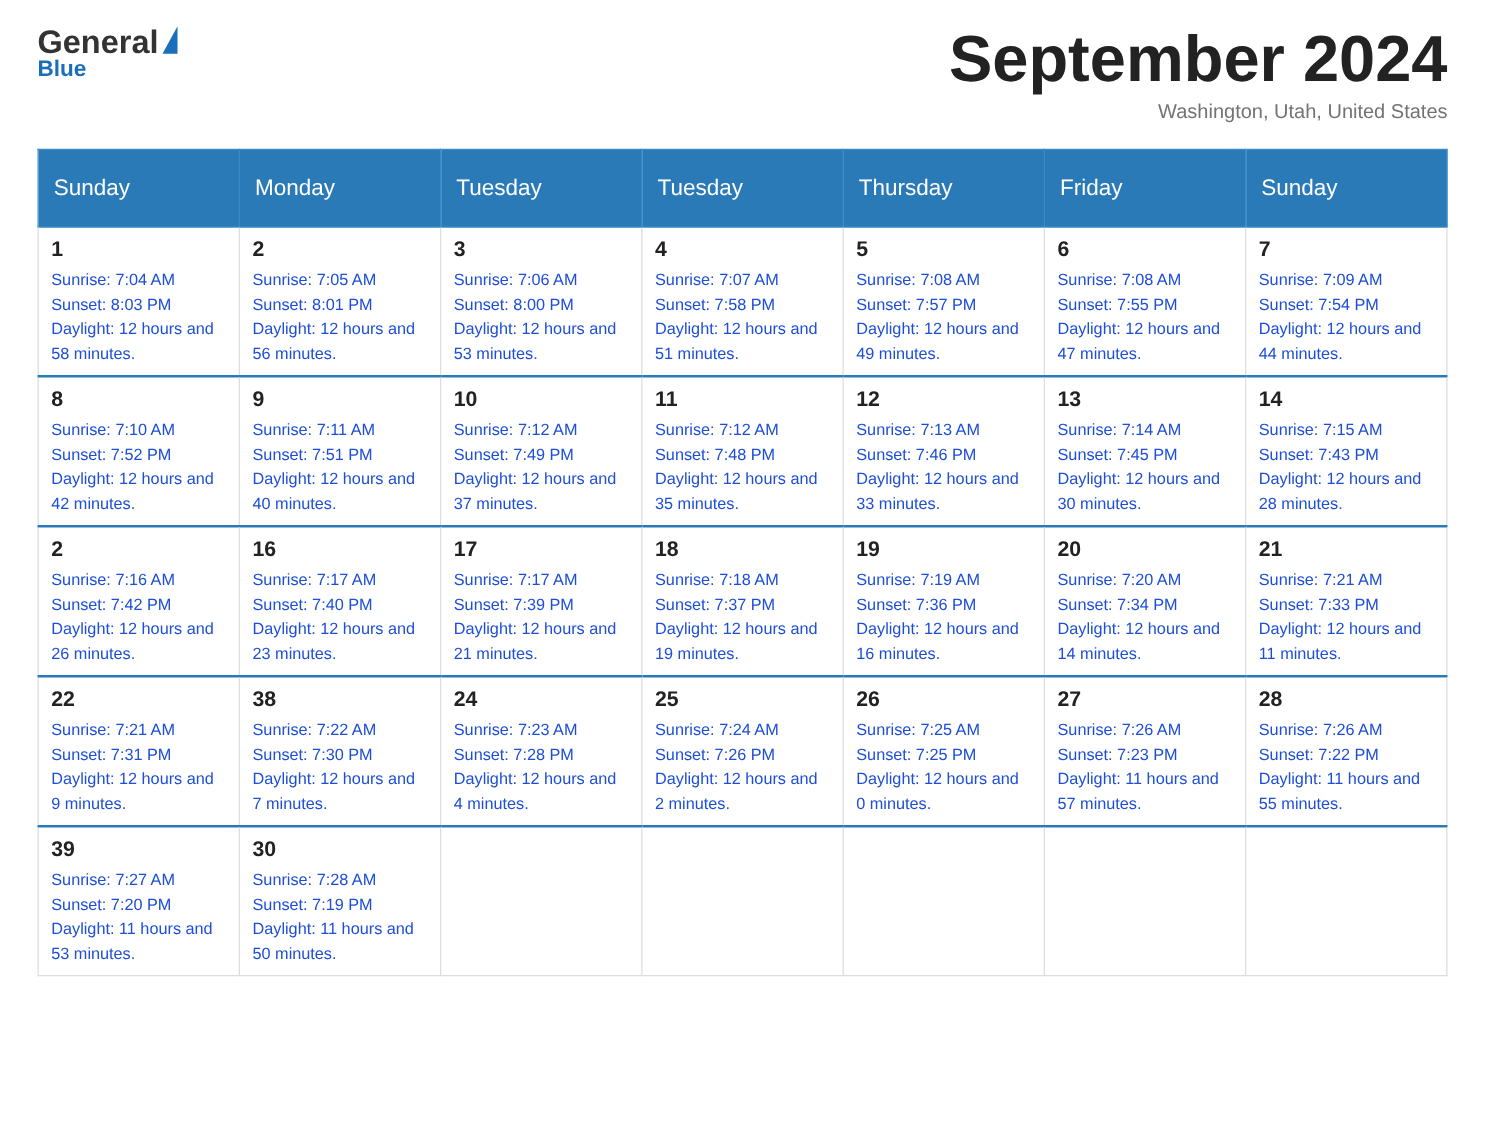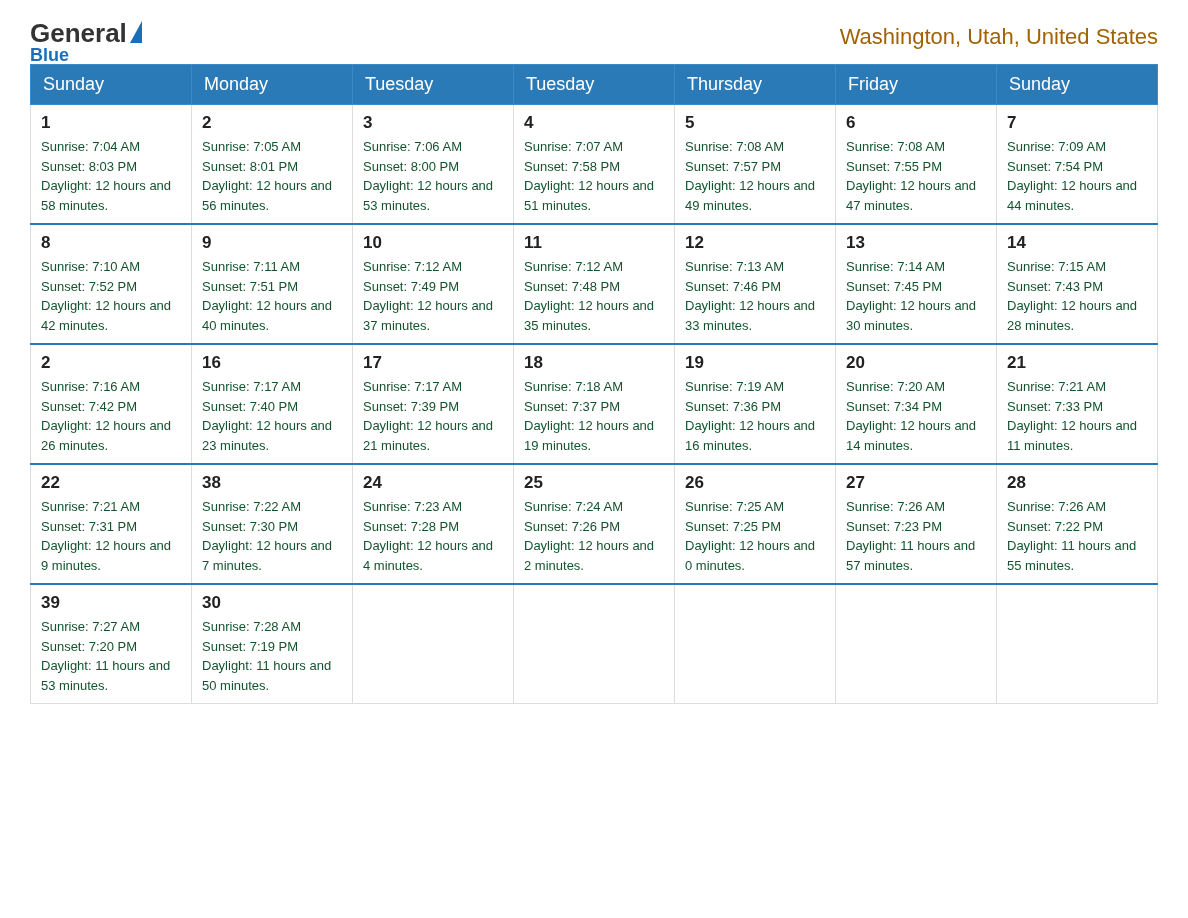--- a/index.html
+++ b/index.html
@@ -7,20 +7,21 @@
       font-family: Arial, sans-serif;
       background: #ffffff;
       padding: 20px 30px;
       width: 1188px;
       min-height: 918px;
     }
     .header {
       display: flex;
       justify-content: space-between;
       align-items: flex-start;
+      margin-bottom: 20px;
     }
     .logo {
       display: flex;
       flex-direction: column;
       align-items: flex-start;
     }
     .logo-general {
       font-size: 26px;
       font-weight: bold;
       color: #333;
@@ -35,35 +36,35 @@
     .title-section {
       text-align: right;
     }
     .month-title {
       font-size: 52px;
       font-weight: bold;
       color: #222;
       line-height: 1.1;
     }
     .location {
-      font-size: 22px;
-      color: #a16207;
+      font-size: 16px;
+      color: #737373;
       margin-top: 4px;
     }
     .calendar {
       width: 100%;
       border-collapse: collapse;
       border: 1px solid #cccccc;
     }
     .calendar th {
       background-color: #2a7ab8;
       color: #ffffff;
       font-size: 18px;
       font-weight: normal;
-      padding: 9px 12px;
+      padding: 20px 12px;
       text-align: left;
       border: 1px solid #3a8ac8;
     }
     .calendar td {
       vertical-align: top;
       padding: 8px 10px;
       border: 1px solid #dddddd;
       width: 14.28%;
       min-height: 100px;
       font-size: 13px;
@@ -72,41 +73,42 @@
     .day-num {
       font-size: 17px;
       font-weight: bold;
       color: #222;
       margin-bottom: 4px;
       display: block;
     }
     .day-info {
       font-size: 13px;
       line-height: 1.5;
-      color: #14532d;
+      color: #1d4ed8;
     }
     .empty-cell {
       background: #fff;
     }
     .row-separator td {
       border-top: 2px solid #2a7ab8;
     }
   </style>
 </head>
 <body>
 
 <div class="header">
   <div class="logo">
     <div style="display:flex; align-items:center; line-height:1;">
       <span class="logo-general">General</span>
       <span style="display:inline-block; width:0; height:0; border-left:12px solid transparent; border-bottom:22px solid #1a6fba; margin-left:3px; margin-bottom:2px;"></span>
     </div>
     <span class="logo-blue">Blue</span>
   </div>
   <div class="title-section">
+    <div class="month-title">September 2024</div>
     <div class="location">Washington, Utah, United States</div>
   </div>
 </div>
 
 <table class="calendar">
   <thead>
     <tr>
       <th>Sunday</th>
       <th>Monday</th>
       <th>Tuesday</th>

